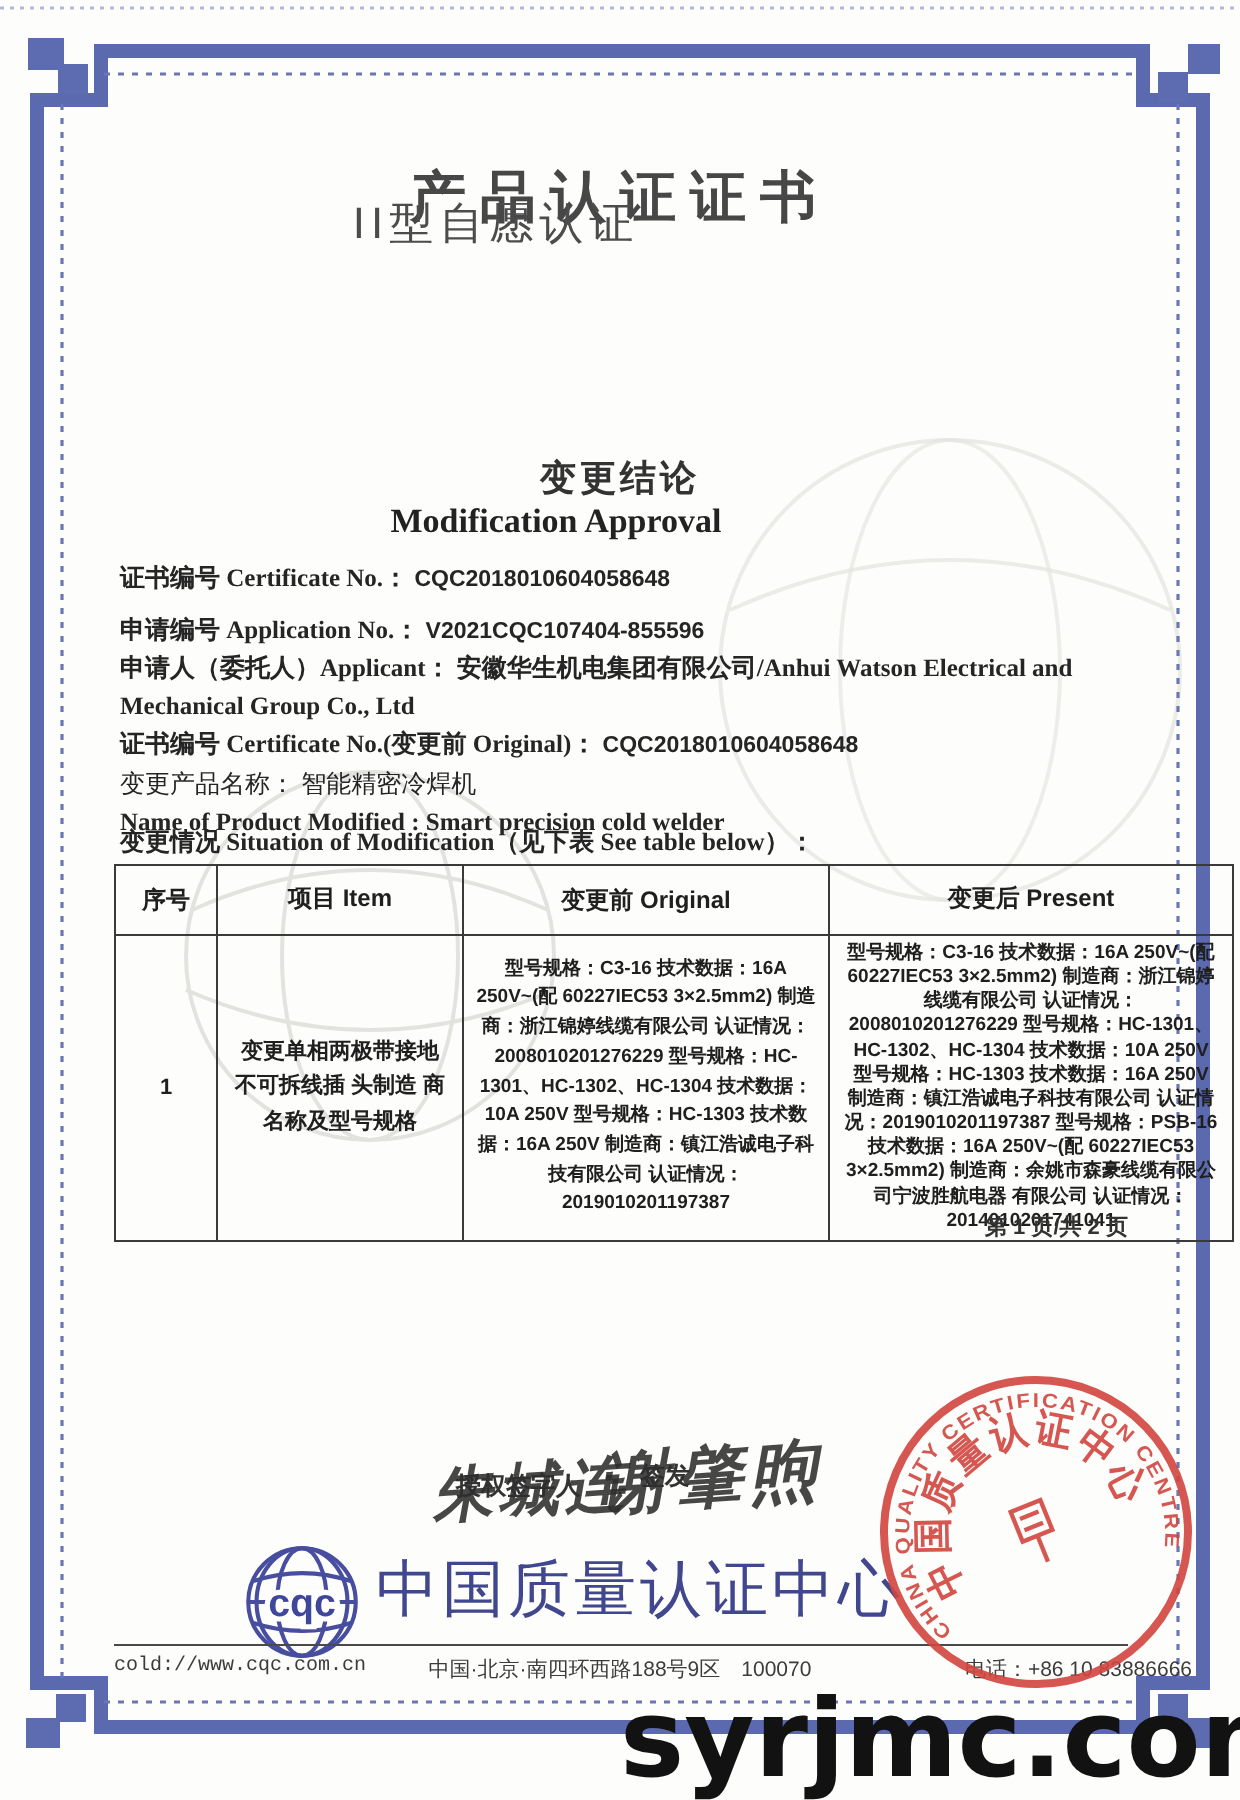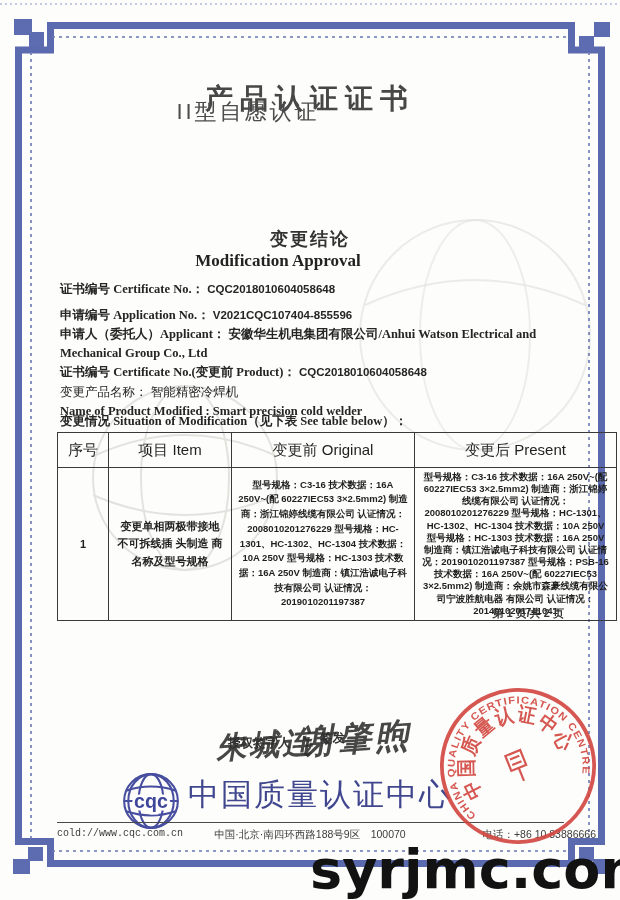--- a/index.html
+++ b/index.html
@@ -28,21 +28,21 @@
   .line{left:60px;width:506px;font-size:12.5px;line-height:1.55;
     font-family:"Liberation Serif","DejaVu Serif",serif;color:#252525;}
   .lbl{font-weight:700;}
   .val-mono{font-family:Liberation Sans, sans-serif;font-size:11.5px;font-weight:600;}
   .val-serif{font-weight:700;}
   
   table.mod{left:57px;top:432px;position:absolute;width:507px;height:186px;
     border-collapse:collapse;table-layout:fixed;}
   table.mod th,table.mod td{border:1px solid #3a3a3a;text-align:center;vertical-align:middle;
     padding:3px 6px;color:#1f1f1f;}
-  table.mod th{font-size:15px;font-weight:400;height:28px;}
+  table.mod th{font-size:12px;font-weight:700;height:28px;}
   .cell-no{width:38px;font-size:11px;font-weight:700;}
   .cell-item{width:110px;font-size:11px;font-weight:700;line-height:1.6;}
   .cell-orig{width:170px;font-size:9.5px;font-weight:700;line-height:1.55;}
   .cell-pres{width:189px;font-size:9.5px;font-weight:700;line-height:1.28;}
   .pagination{top:606px;right:56px;font-size:11px;font-weight:600;color:#333;}
   
   .sig-label{font-size:12.5px;font-weight:600;color:#333;margin-top:28px;}
   .handwrite{font-size:30px;color:#2e2e2e;font-weight:600;
     transform:rotate(-4deg);font-style:italic;letter-spacing:3px;opacity:.88;}
   
@@ -106,21 +106,21 @@
 </div>
 <div class="abs line" style="top:306px">
   <span class="lbl">申请编号 Application No.：</span>
   <span class="val-mono">V2021CQC107404-855596</span>
 </div>
 <div class="abs line" style="top:325px">
   <span class="lbl">申请人（委托人）Applicant：</span>
   <span class="val-serif">安徽华生机电集团有限公司/Anhui Watson Electrical and Mechanical Group Co., Ltd</span>
 </div>
 <div class="abs line" style="top:363px">
-  <span class="lbl">证书编号 Certificate No.(变更前 Product)：</span>
+  <span class="lbl">证书编号 Certificate No.(变更前 Original)：</span>
   <span class="val-mono">CQC2018010604058648</span>
 </div>
 <div class="abs line" style="top:383px">
   <span>变更产品名称：</span>
   <span>智能精密冷焊机</span>
 </div>
 <div class="abs line lbl" style="top:402px">Name of Product Modified : Smart precision cold welder</div>
 <div class="abs line" style="top:412px">
   <span class="lbl">变更情况 Situation of Modification（见下表 See table below）：</span>
 </div>

